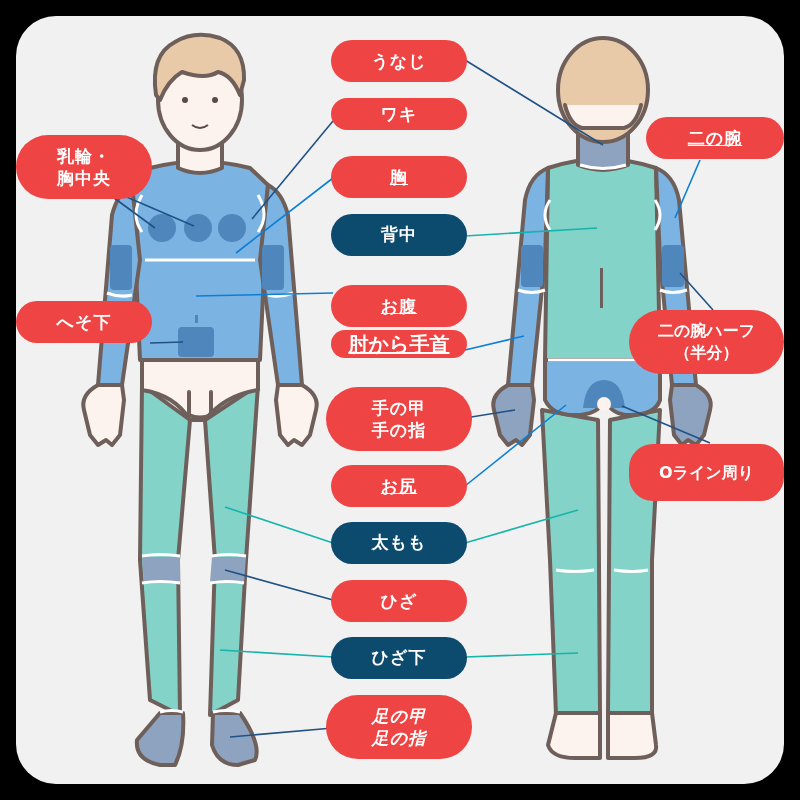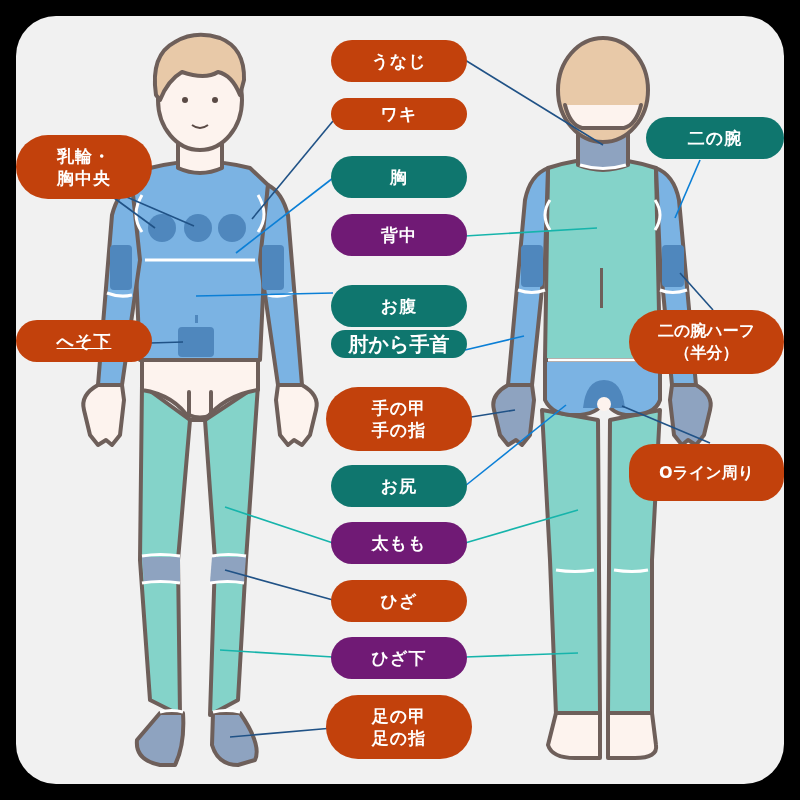--- a/index.html
+++ b/index.html
@@ -5,23 +5,23 @@
   html, body { margin:0; padding:0; background:#000; }
   body { width:800px; height:800px; position:relative; overflow:hidden;
          font-family:"DejaVu Sans", "Liberation Sans", sans-serif; }
   .card { position:absolute; left:16px; top:16px; width:768px; height:768px;
           background:#f1f1f1; border-radius:40px; overflow:hidden; }
   svg.art { position:absolute; left:0; top:0; width:800px; height:800px; }
   .label { position:absolute; display:flex; align-items:center; justify-content:center;
            color:#fff; font-size:17px; font-weight:bold; text-align:center;
            border-radius:24px; line-height:22px; letter-spacing:1px; box-sizing:border-box;
            white-space:pre-line; cursor:pointer; }
-  .c-navy { background:#c2410c; }
-  .c-blue { background:#0f766e; }
-  .c-teal { background:#701a75; }
+  .c-navy { background:#ef4444; }
+  .c-blue { background:#ef4444;text-decoration:underline; }
+  .c-teal { background:#0c4a6e;font-family:Liberation Serif, serif; }
 </style>
 </head>
 <body>
 
 <div class="card"></div>
 
 <svg class="art" viewBox="0 0 800 800">
   <defs>
     <style>
       .ol { stroke:#6e5f5a; stroke-width:4; stroke-linejoin:round; stroke-linecap:round; }
@@ -164,23 +164,23 @@
 <div class="label c-blue" style="left:331px;top:156px;width:136px;height:42px;">胸</div>
 <div class="label c-teal" style="left:331px;top:214px;width:136px;height:42px;">背中</div>
 <div class="label c-blue" style="left:331px;top:272px;width:136px;height:42px;margin-top:13px;">お腹</div>
 <div class="label c-blue" style="left:331px;top:330px;width:136px;height:28px;font-size:20px;letter-spacing:0;">肘から手首</div>
 <div class="label c-navy" style="left:326px;top:387px;width:146px;height:64px;border-radius:32px;">手の甲
 手の指</div>
 <div class="label c-blue" style="left:331px;top:465px;width:136px;height:42px;">お尻</div>
 <div class="label c-teal" style="left:331px;top:522px;width:136px;height:42px;">太もも</div>
 <div class="label c-navy" style="left:331px;top:580px;width:136px;height:42px;">ひざ</div>
 <div class="label c-teal" style="left:331px;top:637px;width:136px;height:42px;">ひざ下</div>
-<div class="label c-navy" style="left:326px;top:695px;width:146px;height:64px;border-radius:32px;">足の甲
+<div class="label c-navy" style="left:326px;top:695px;width:146px;height:64px;border-radius:32px;font-style:italic;">足の甲
 足の指</div>
 
 <div class="label c-navy" style="left:16px;top:135px;width:136px;height:64px;border-radius:32px;">乳輪・
 胸中央</div>
-<div class="label c-navy" style="left:16px;top:320px;width:136px;height:42px;text-decoration:underline;">へそ下</div>
+<div class="label c-navy" style="left:16px;top:301px;width:136px;height:42px;">へそ下</div>
 
 <div class="label c-blue" style="left:646px;top:117px;width:138px;height:42px;">二の腕</div>
 <div class="label c-navy" style="left:629px;top:310px;width:155px;height:64px;border-radius:32px;font-size:16px;letter-spacing:0;">二の腕ハーフ
 （半分）</div>
 <div class="label c-navy" style="left:629px;top:444px;width:155px;height:57px;font-size:16px;letter-spacing:0;">Oライン周り</div>
 
 </body></html>

